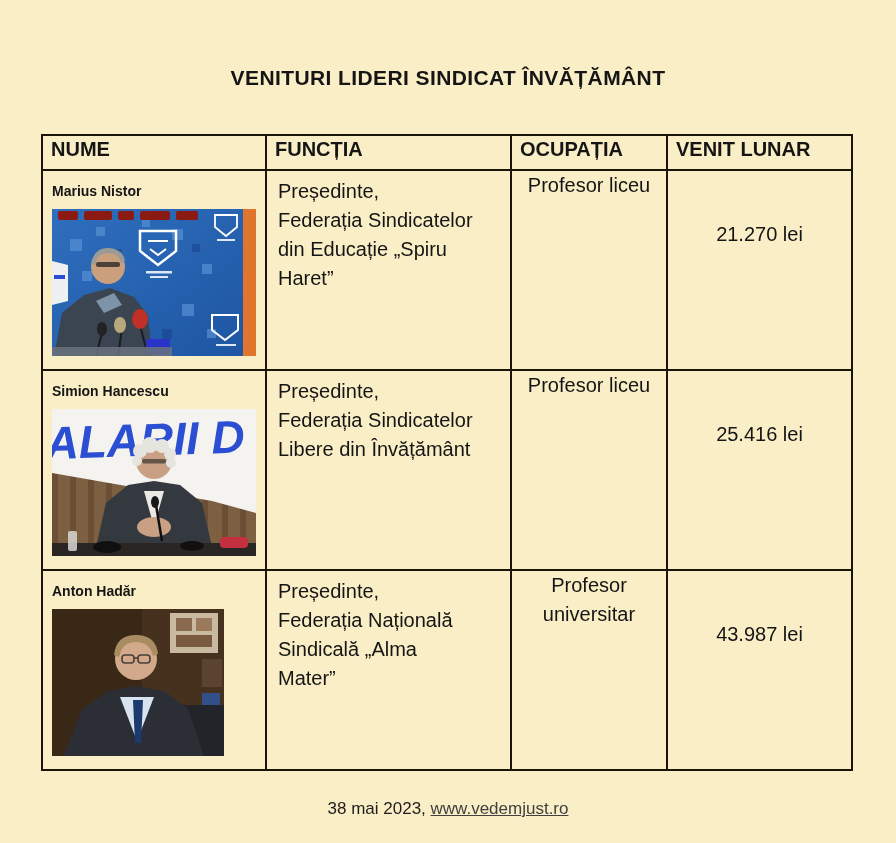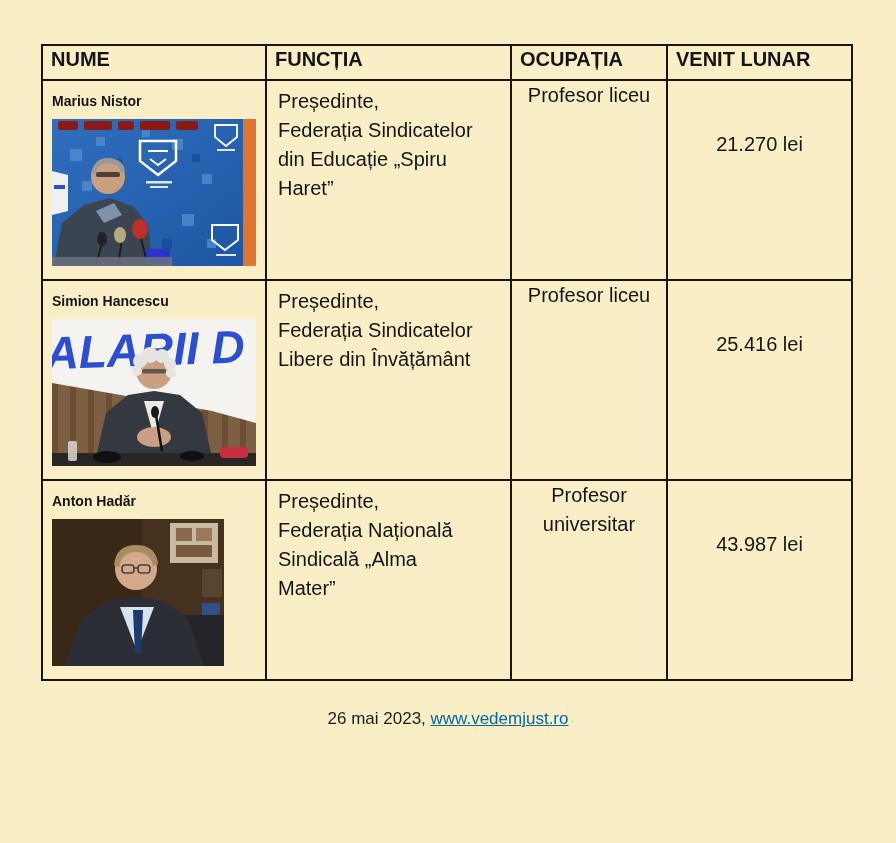--- a/index.html
+++ b/index.html
@@ -56,30 +56,31 @@
 
   td.cell-income { text-align: center; padding-top: 52px; font-size: 20px; margin-left: 21px; }
 
   .footer {
     text-align: center;
     margin-top: 28px;
     font-size: 17px;
     color: #1d1d1d;
   }
   .footer a {
-    color: #0369a1;
+    color: #404040;
     text-decoration: underline;
     cursor: pointer;
   }
 </style>
 </head>
 <body>
 
 <div class="page">
 
+  <div class="title">VENITURI LIDERI SINDICAT ÎNVĂȚĂMÂNT</div>
 
   <table class="main">
     <colgroup>
       <col style="width:224px">
         <col style="width:245px">
         <col style="width:156px">
         <col style="width:185px">
     </colgroup>
     <tbody>
         <tr>
@@ -273,15 +274,15 @@
       </td>
       <td class="cell-occ">
         <div class="occ-text">Profesor
 universitar</div>
       </td>
       <td class="cell-income">43.987 lei</td>
     </tr>
   </tbody>
     </table>
 
-  <div class="footer"><span>26 mai 2023, </span><a>www.vedemjust.ro</a></div>
+  <div class="footer"><span>38 mai 2023, </span><a>www.vedemjust.ro</a></div>
 
 </div>
 
 </body></html>

